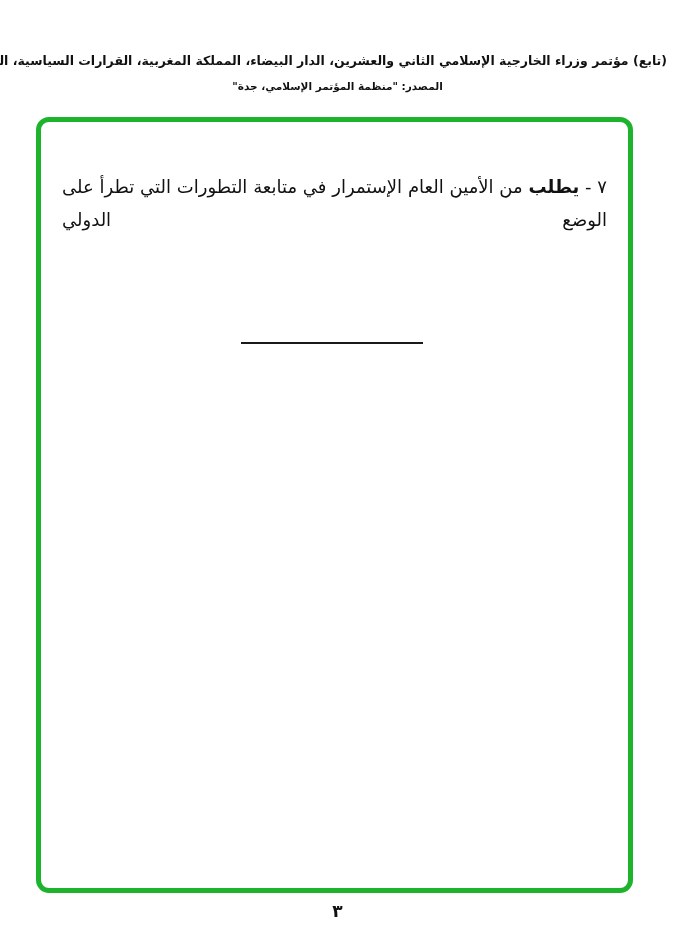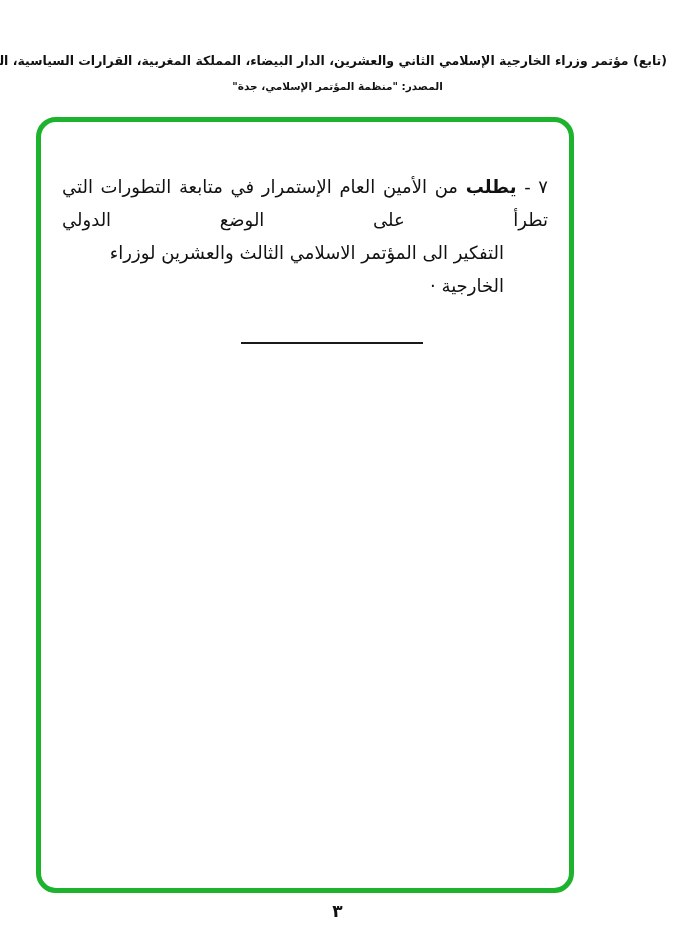--- a/index.html
+++ b/index.html
@@ -37,25 +37,25 @@
     direction: rtl;
     text-align: center;
     font-weight: bold;
     font-size: 10.5px;
     line-height: 16px;
   }
   .green-box {
     position: absolute;
     left: 36px;
     top: 117px;
-    width: 538px;
+    width: 597px;
     height: 776px;
     box-sizing: border-box;
     border: 5px solid var(--box-green, #1db32c);
-    border-radius: 20px;
+    border-radius: 13px;
     background: #ffffff;
   }
   .para {
     margin: 48px 21px 0 21px;
     direction: rtl;
     font-size: 18px;
     line-height: 33px;
   }
   .pline {
     text-align: justify;
@@ -102,20 +102,19 @@
 
   <div class="header2">المصدر: "منظمة المؤتمر الإسلامي، جدة"</div>
 
   <div class="green-box">
     <div class="para">
       <div class="pline">
         <span class="marker">٧ -</span>
         <span class="lead">يطلب</span>
         <span>من الأمين العام الإستمرار في متابعة التطورات التي تطرأ على الوضع الدولي</span>
       </div>
-      <div class="pline pline-cont pline-last">التفكير الى المؤتمر الاسلامي الثالث والعشرين لوزراء الخارجية ·</div>
     </div>
     <div class="hrule"></div>
   </div>
 
   <div class="pagenum">٣</div>
 
 </div>
 
 </body></html>

